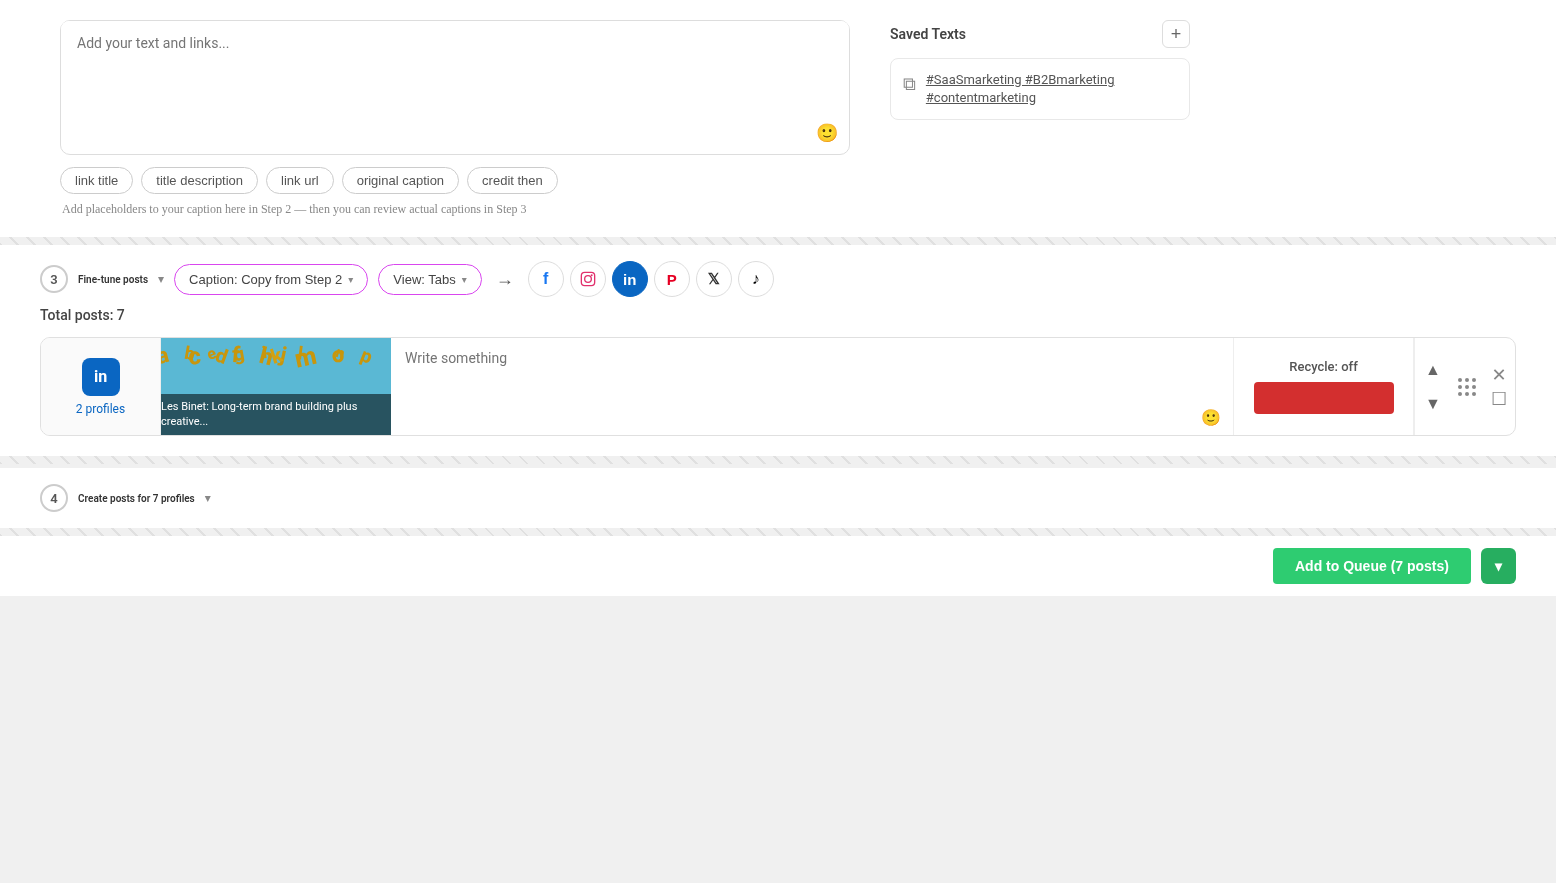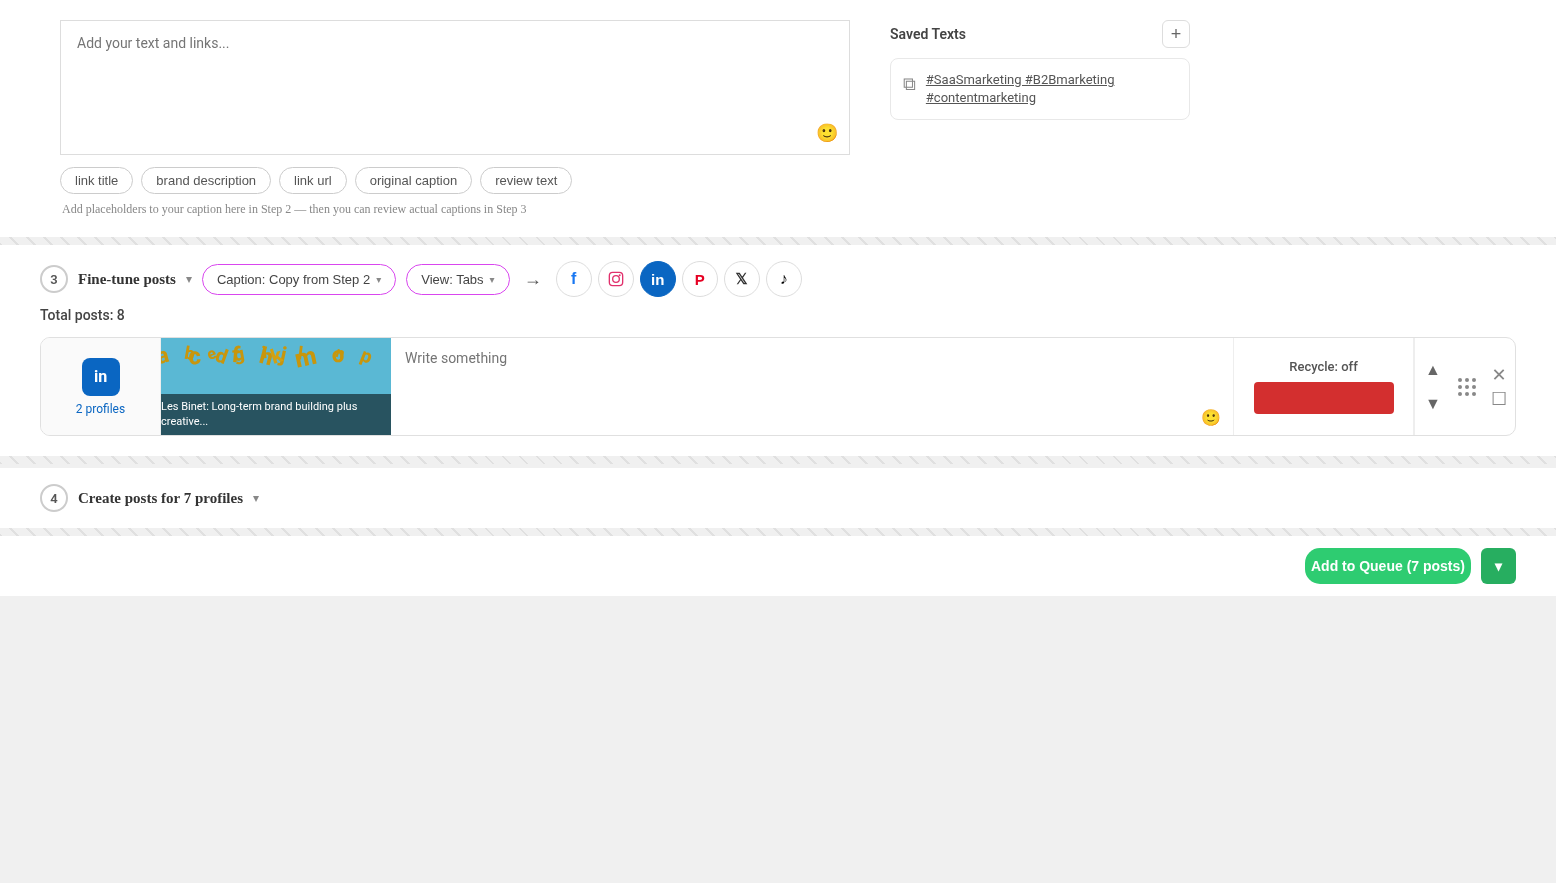--- a/index.html
+++ b/index.html
@@ -27,21 +27,21 @@
 
     .text-input-area {
       flex: 1;
       padding: 0 20px 0 60px;
       max-width: 870px;
     }
 
     .textarea-wrapper {
       position: relative;
       border: 1px solid #ddd;
-      border-radius: 0;
+      border-radius: 10px;
       background: #fff;
     }
 
     .textarea-wrapper textarea {
       width: 100%;
       min-height: 130px;
       border: none;
       border-radius: 8px;
       padding: 14px 16px 40px 16px;
       font-size: 14px;
@@ -152,24 +152,23 @@
       border: 2px solid #ccc;
       display: flex;
       align-items: center;
       justify-content: center;
       font-weight: 600;
       font-size: 13px;
       color: #555;
     }
 
     .step-title {
-      font-size: 15px;
+      font-size: 10px;
       font-weight: 600;
       color: #333;
-      font-family: Liberation Serif, serif;
     }
 
     .dropdown-btn {
       display: flex;
       align-items: center;
       gap: 6px;
       padding: 7px 14px;
       border: 1px solid #d946ef;
       border-radius: 20px;
       background: #fff;
@@ -415,25 +414,25 @@
     
     .bottom-bar {
       background: #fff;
       padding: 12px 40px;
       display: flex;
       justify-content: flex-end;
       gap: 10px;
     }
 
     .add-queue-btn {
-      padding: 10px 6px;
+      padding: 10px 22px;
       background: #2ecc71;
       color: #fff;
       border: none;
-      border-radius: 15px;
+      border-radius: 4px;
       font-size: 14px;
       font-weight: 600;
       cursor: pointer;
     }
 
     .add-queue-btn-right {
       padding: 10px 14px;
       background: #27ae60;
       color: #fff;
       border: none;
@@ -471,24 +470,24 @@
 <div class="page-wrapper">
 
   <div class="top-section">
     <div class="text-input-area">
       <div class="textarea-wrapper">
         <textarea placeholder="Add your text and links..." style=""></textarea>
         <button class="emoji-btn">🙂</button>
       </div>
       <div class="placeholder-tags">
         <button class="placeholder-tag">link title</button>
-        <button class="placeholder-tag">brand description</button>
+        <button class="placeholder-tag">title description</button>
         <button class="placeholder-tag">link url</button>
         <button class="placeholder-tag">original caption</button>
-        <button class="placeholder-tag">review text</button>
+        <button class="placeholder-tag">credit then</button>
       </div>
       <p class="placeholder-hint">Add placeholders to your caption here in Step 2 — then you can review actual captions in Step 3</p>
     </div>
 
     <div class="saved-texts-panel">
       <div class="saved-texts-header">
         <span class="saved-texts-title">Saved Texts</span>
         <button class="add-btn">+</button>
       </div>
       <div class="saved-text-item">
@@ -530,21 +529,21 @@
           </button>
           <button class="social-btn active-linkedin" style="font-weight:700;">in</button>
           <button class="social-btn pinterest" style="font-weight:700; color:#e60023;">P</button>
           <button class="social-btn twitter" style="font-weight:600; color:#333;">𝕏</button>
           <button class="social-btn tiktok" style="font-size:16px;">♪</button>
         </div>
       </div>
     </div>
 
     <div class="posts-container">
-      <p class="total-posts-label">Total posts: 8</p>
+      <p class="total-posts-label">Total posts: 7</p>
 
       <div class="post-card">
 
         <div class="post-profile-col">
           <div class="linkedin-icon-box">
             <span>in</span>
           </div>
           <span class="profiles-count">2 profiles</span>
         </div>
 

